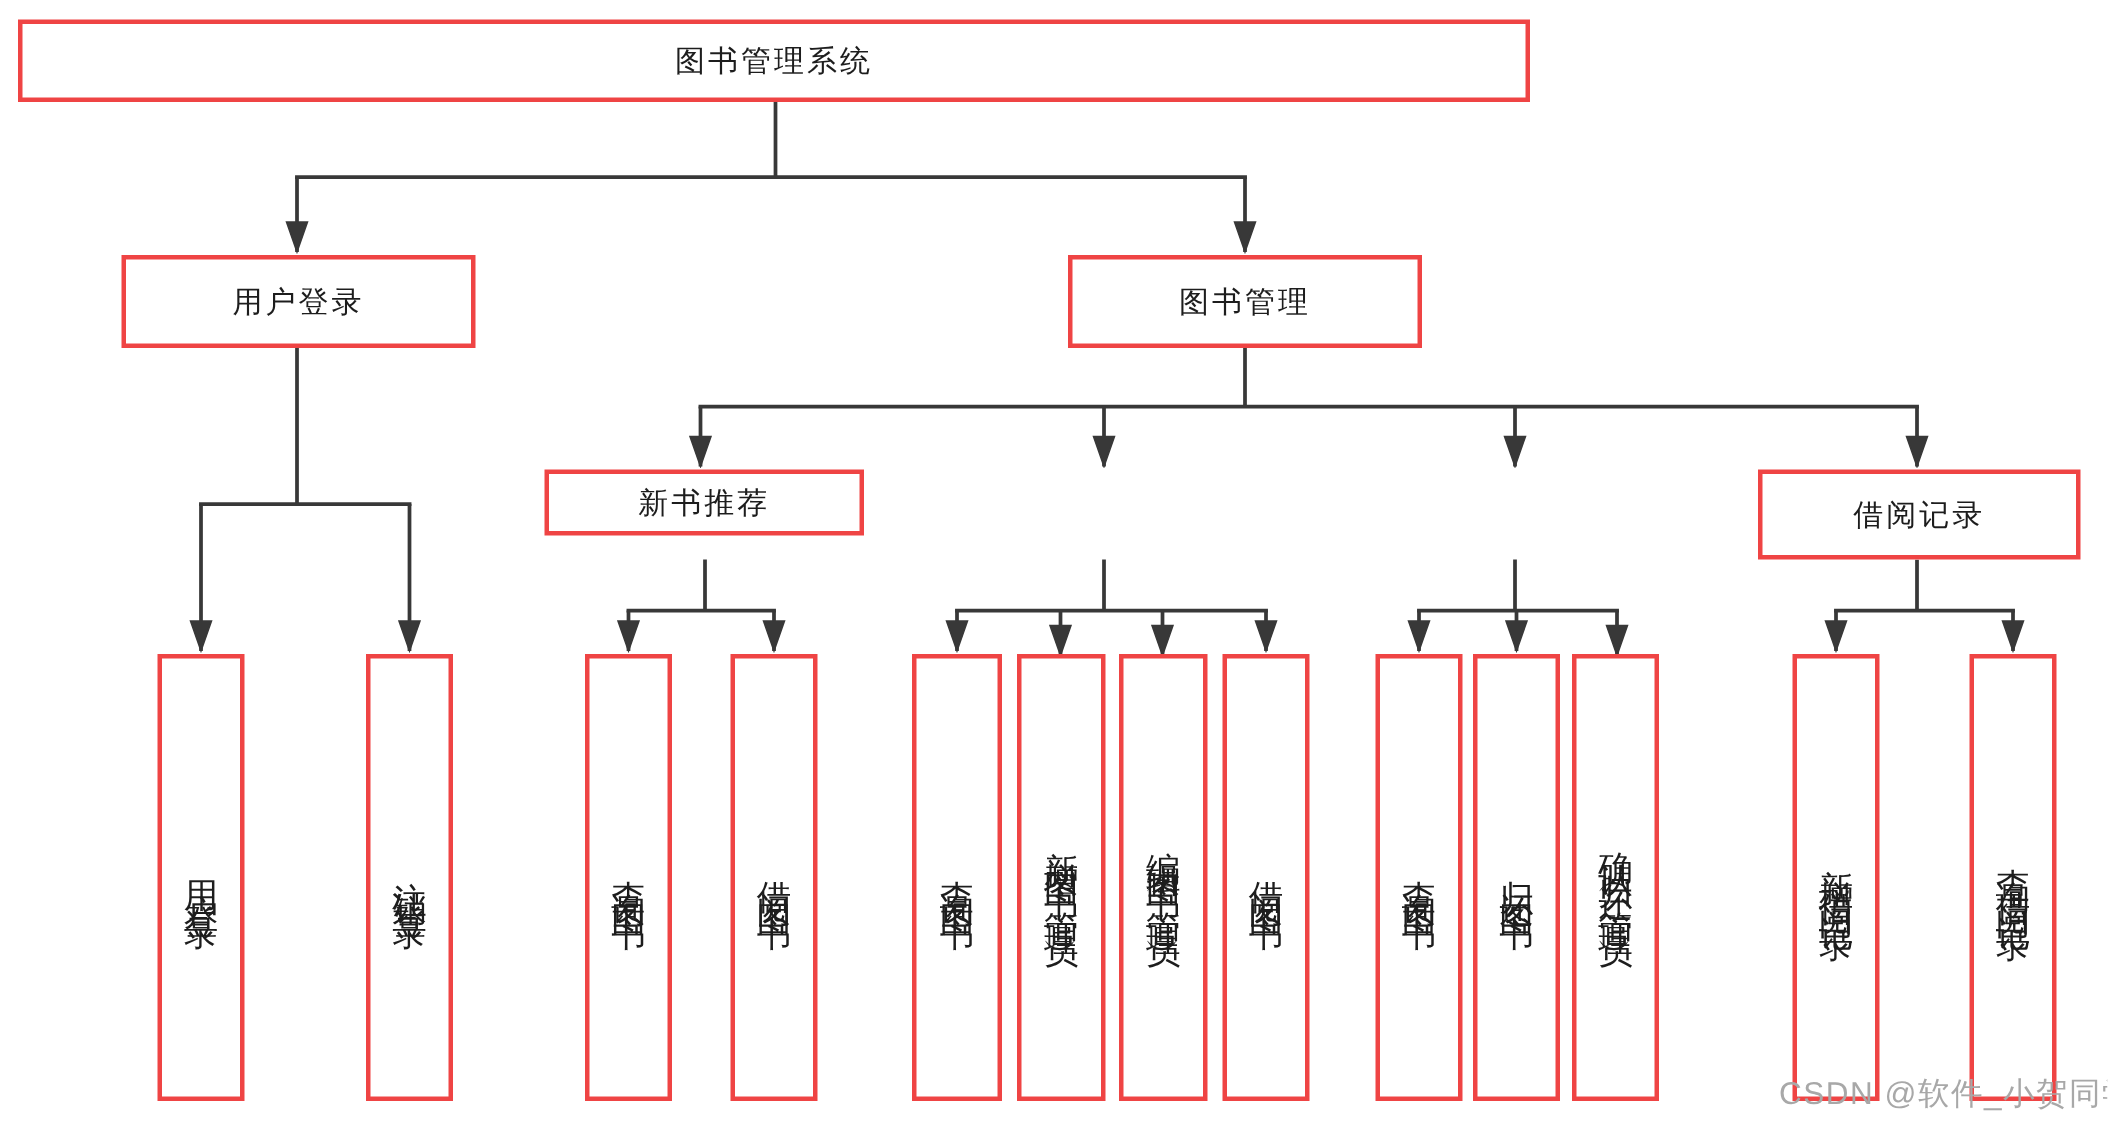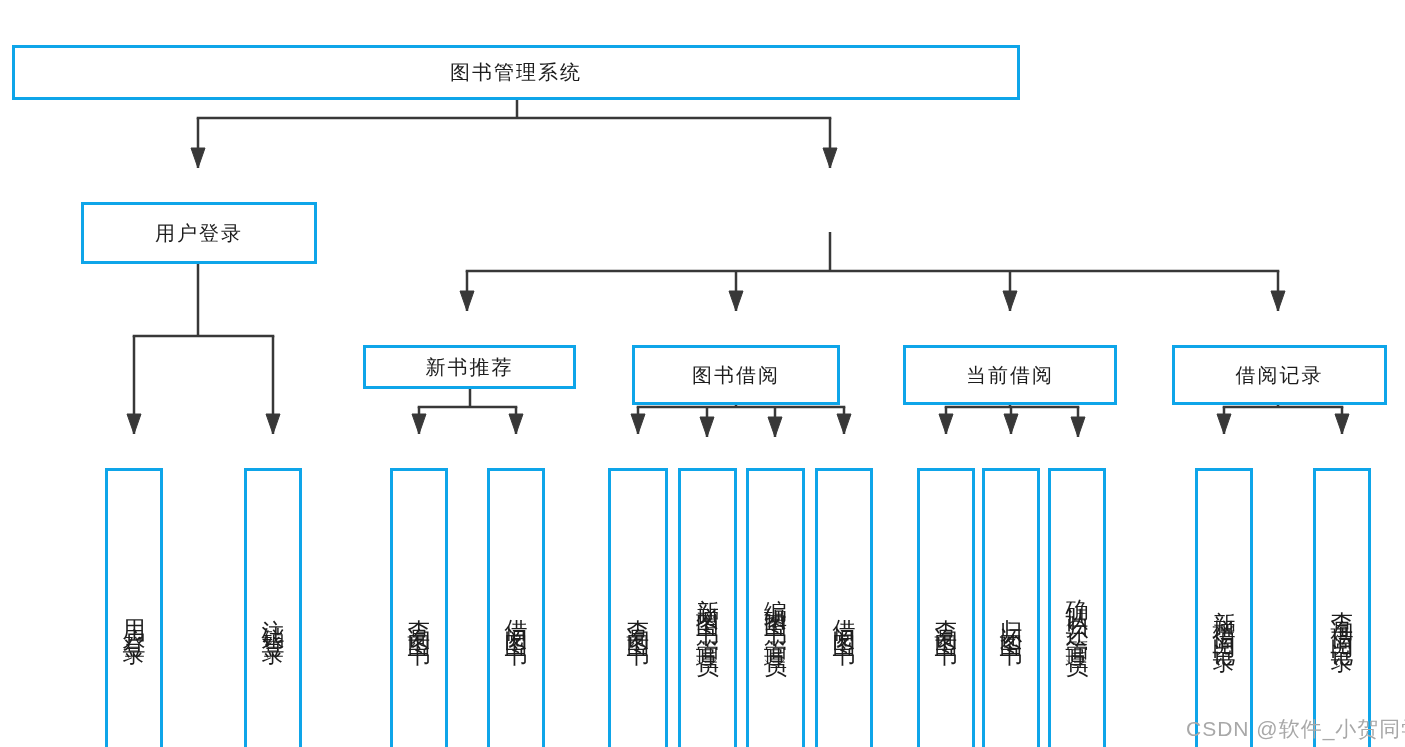--- a/index.html
+++ b/index.html
@@ -13,27 +13,26 @@
   }
   svg.connectors {
     position: absolute;
     left: 0; top: 0;
     width: 1405px; height: 747px;
     pointer-events: none;
   }
   .box {
     position: absolute;
     box-sizing: border-box;
-    border: 3px solid #0ea5e9;
+    border: 3px solid #ef4444;
     background: #ffffff;
     display: flex;
     align-items: center;
     justify-content: center;
     color: #1d1d1d;
-    margin-top: 32px;
   }
   .h-box { font-size: 20px; letter-spacing: 2px; white-space: nowrap; }
   .v-box span {
     writing-mode: vertical-rl;
     text-orientation: mixed;
     font-size: 23px;
     letter-spacing: 8px;
     line-height: 1;
   }
   .watermark {
@@ -102,29 +101,26 @@
     </g>
   </svg>
 
   <div class="box h-box" style="left:12px;top:13px;width:1008px;height:55px">
     <span>图书管理系统</span>
   </div>
 
   <div class="box h-box" style="left:81px;top:170px;width:236px;height:62px">
     <span>用户登录</span>
   </div>
+  <div class="box h-box" style="left:712px;top:170px;width:236px;height:62px">
+    <span>图书管理</span>
+  </div>
 
   <div class="box h-box" style="left:363px;top:313px;width:213px;height:44px">
     <span>新书推荐</span>
-  </div>
-  <div class="box h-box" style="left:632px;top:313px;width:208px;height:60px">
-    <span>图书借阅</span>
-  </div>
-  <div class="box h-box" style="left:903px;top:313px;width:214px;height:60px">
-    <span>当前借阅</span>
   </div>
   <div class="box h-box" style="left:1172px;top:313px;width:215px;height:60px">
     <span>借阅记录</span>
   </div>
 
   <div class="box v-box" style="left:105px;top:436px;width:58px;height:298px">
     <span>用户登录</span>
   </div>
   <div class="box v-box" style="left:244px;top:436px;width:58px;height:298px">
     <span>注销登录</span>

